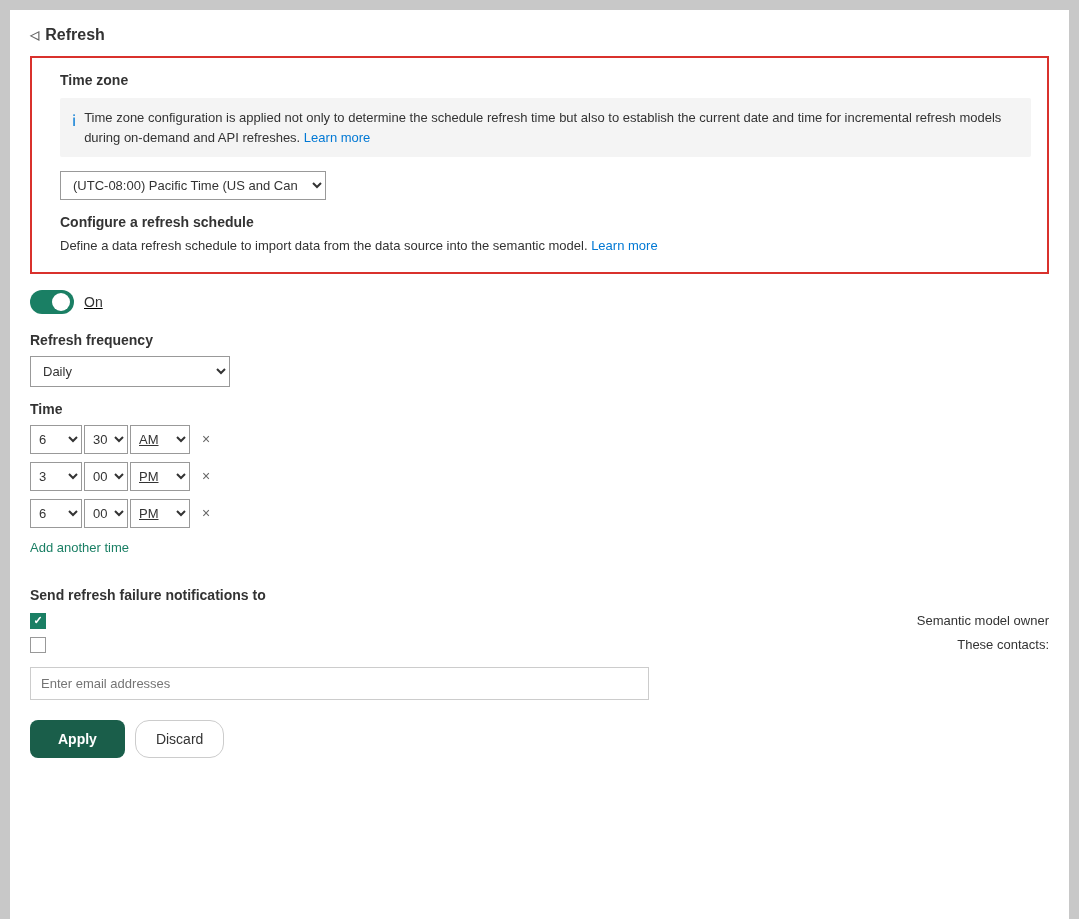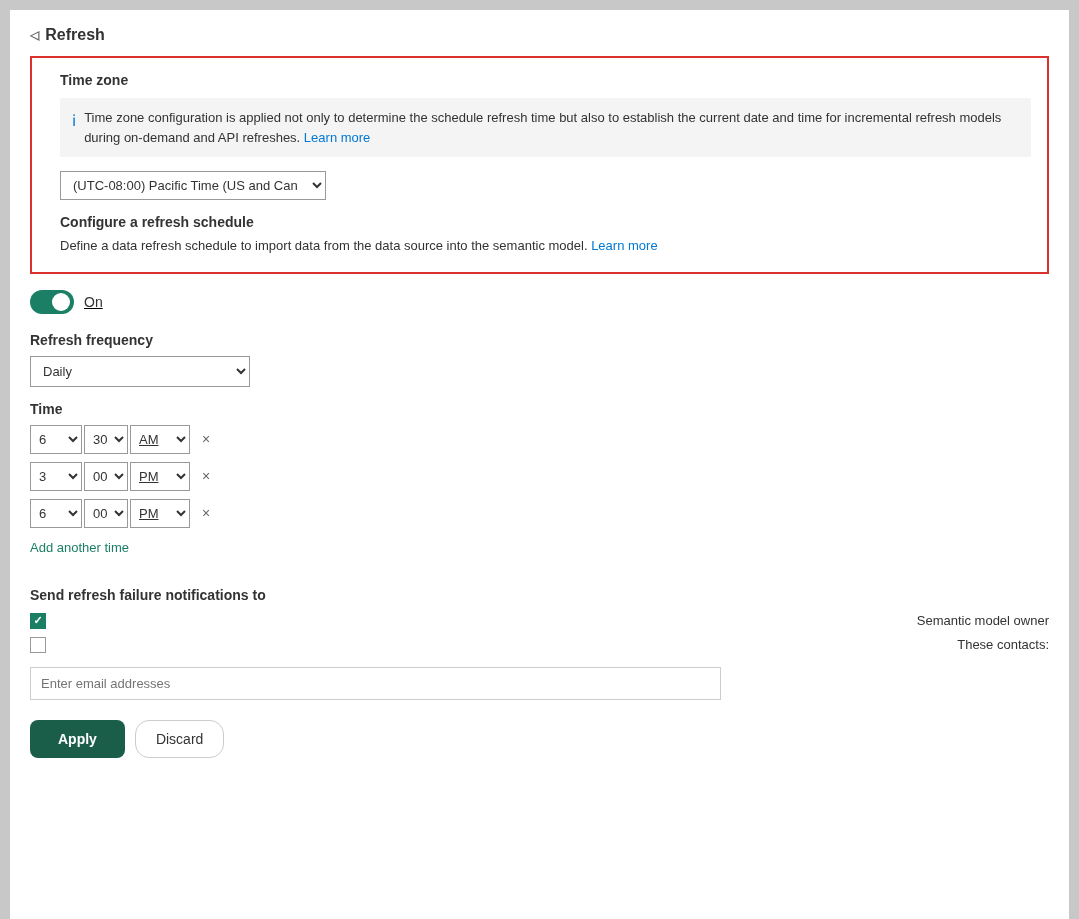--- a/index.html
+++ b/index.html
@@ -134,21 +134,21 @@
       font-weight: 600;
       color: #333;
       margin-bottom: 8px;
     }
     .freq-select {
       border: 1px solid #999;
       padding: 6px 8px;
       font-size: 13px;
       color: #333;
       background: #fff;
-      width: 220px;
+      width: 200px;
       cursor: pointer;
       appearance: auto;
     }
     .time-row {
       display: flex;
       align-items: center;
       gap: 2px;
       margin-bottom: 8px;
     }
     .time-select {
@@ -216,21 +216,21 @@
       content: '✓';
       color: #fff;
       font-size: 11px;
       font-weight: bold;
     }
     .checkbox-label {
       font-size: 13px;
       color: #333;
     }
     .email-input {
-      width: 691px;
+      width: 619px;
       border: 1px solid #ccc;
       padding: 8px 10px;
       font-size: 13px;
       color: #999;
       background: #fff;
       margin-top: 6px;
       outline: none;
     }
     .button-row {
       display: flex;

